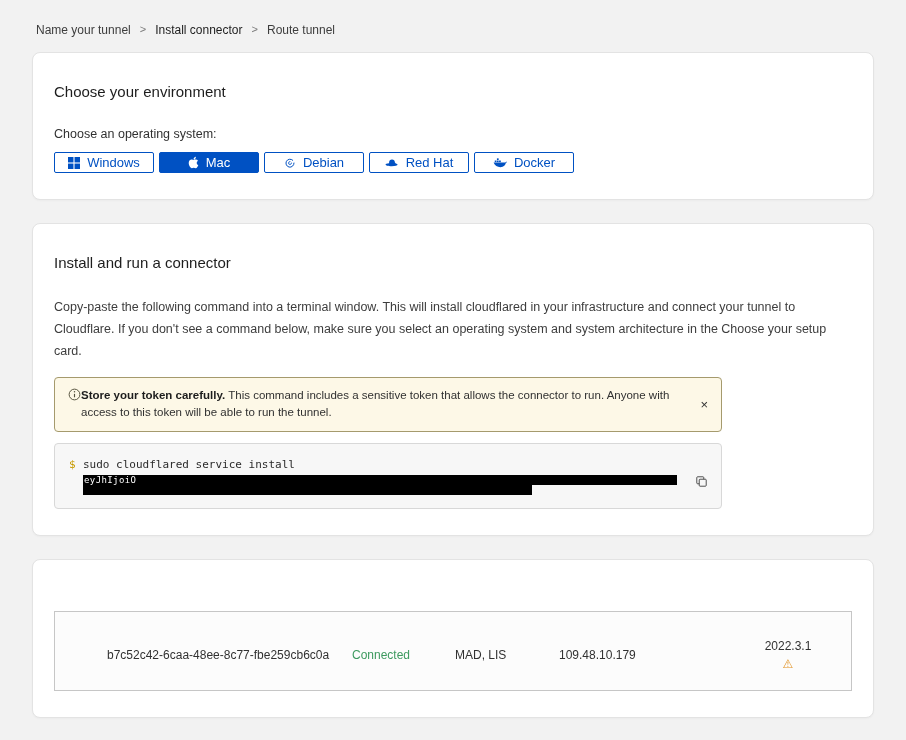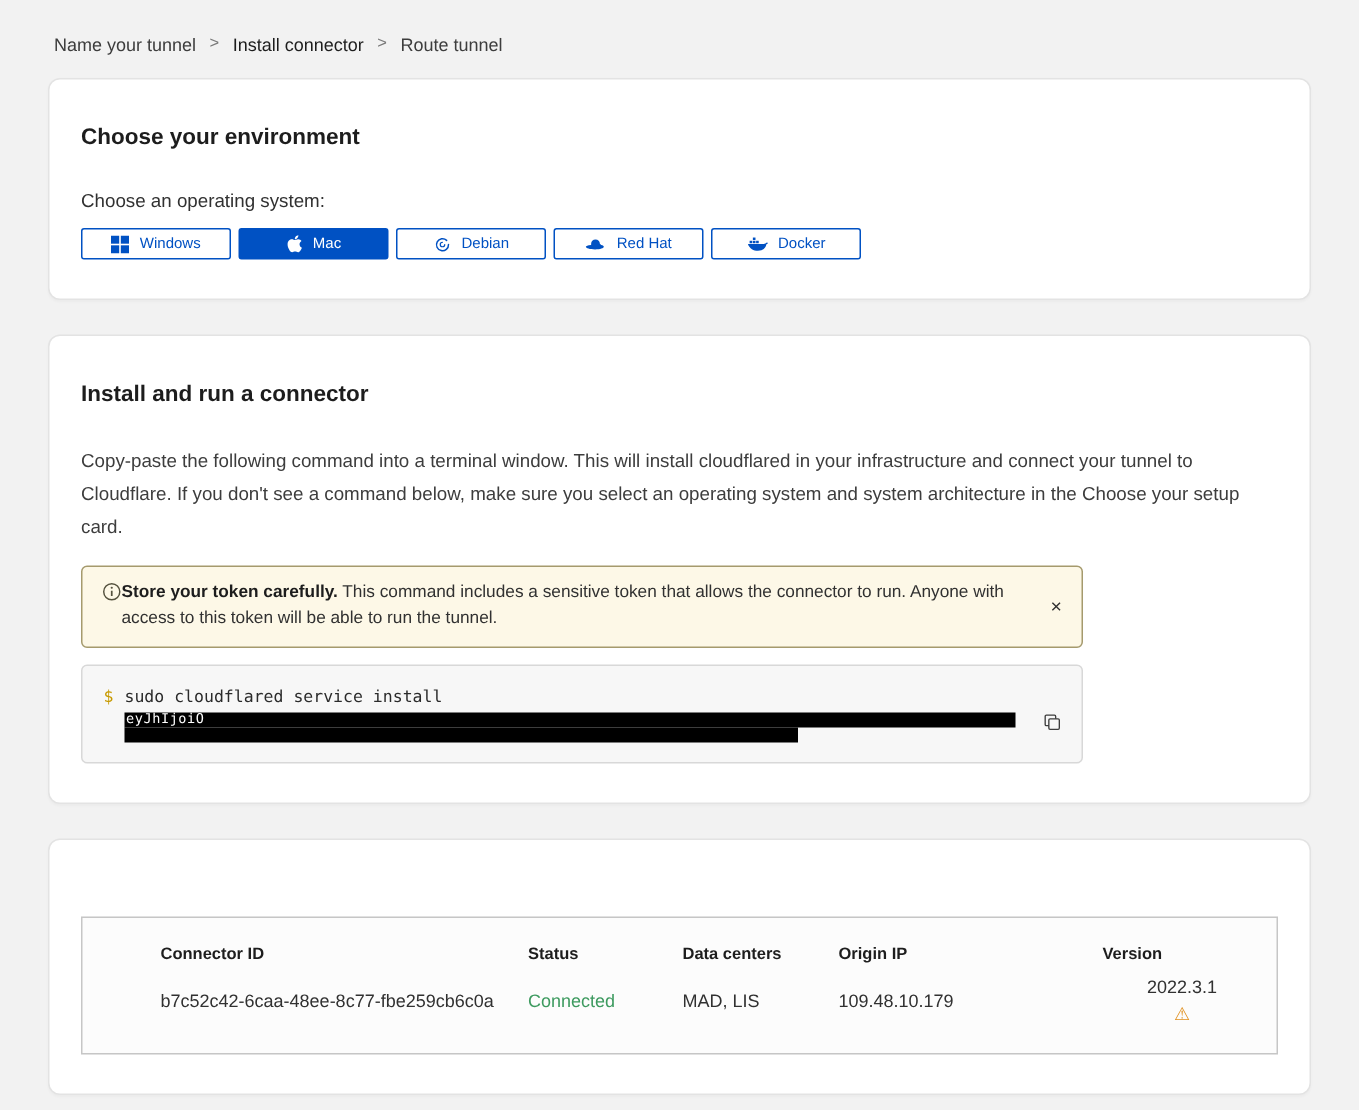--- a/index.html
+++ b/index.html
@@ -14,26 +14,26 @@
   .page { padding: 0 32px 20px; }
 
   
   .breadcrumb { display: flex; gap: 9px; padding: 23px 4px 15px; font-size: 12px; color: #3d3d3d; }
   .crumb { cursor: pointer; }
   .crumb.active { font-weight: normal; color: #1d1d1d; }
   .sep { color: #7a7a7a; font-size: 11px; }
 
   
   .card { background: #fff; border: 1px solid #e3e3e3; border-radius: 8px; padding: 30px 21px 26px; margin-bottom: 23px; box-shadow: 0 1px 2px rgba(0,0,0,0.03); }
-  .card h2 { margin: 0; font-size: 15px; color: #1d1d1d; font-weight: bold; }
+  .card h2 { margin: 0; font-size: 15px; color: #1d1d1d; font-weight: normal; }
 
   
   .os-label { margin-top: 27px; font-size: 12.5px; color: #313131; }
   .os-row { display: flex; gap: 5px; margin-top: 11px; }
-  .os-btn { display: inline-flex; align-items: center; justify-content: center; gap: 7px; min-width: 100px; height: 21px; padding: 0 10px; background: #fff; border: 1px solid #0051c3; border-radius: 2px; color: #0051c3; font-size: 10px; font-family: inherit; cursor: pointer; }
+  .os-btn { display: inline-flex; align-items: center; justify-content: center; gap: 7px; min-width: 100px; height: 21px; padding: 0 10px; background: #fff; border: 1px solid #0051c3; border-radius: 2px; color: #0051c3; font-size: 13px; font-family: inherit; cursor: pointer; }
   .os-btn.selected { background: #0051c3; color: #fff; }
   .os-btn svg { flex: none; display: block; }
 
   
   .description { margin-top: 26px; font-size: 12.5px; line-height: 1.75; color: #3d3d3d; }
   .alert { position: relative; margin-top: 14px; max-width: 668px; display: flex; padding: 9px 34px 9px 13px; background: #fdf8e7; border: 1px solid #a59a6d; border-radius: 4px; font-size: 11.5px; line-height: 1.55; color: #313131; }
   .alert .info-ic { flex: none; margin-top: 1px; color: #55523f; }
   .alert b { color: #1d1d1d; }
   .alert-close { position: absolute; right: 8px; top: 50%; transform: translateY(-50%); border: none; background: none; font-size: 13px; color: #313131; cursor: pointer; padding: 2px 5px; line-height: 1; }
 
@@ -171,27 +171,20 @@
       </div>
       <div class="code-row token-row">
         <span class="prompt"></span>
         <span class="bar bar2"></span>
       </div>
     </div>
   </section>
 
   <section class="card">
     <div class="ctable">
-      <div class="trow thead">
-        <span>Connector ID</span>
-        <span>Status</span>
-        <span>Data centers</span>
-        <span>Origin IP</span>
-        <span>Version</span>
-      </div>
       <div class="trow tdata">
         <span>b7c52c42-6caa-48ee-8c77-fbe259cb6c0a</span>
         <span class="status-connected">Connected</span>
         <span>MAD, LIS</span>
         <span>109.48.10.179</span>
         <span class="version-cell">
           <span>2022.3.1</span>
           <span class="warn-ic">⚠</span>
         </span>
       </div>

